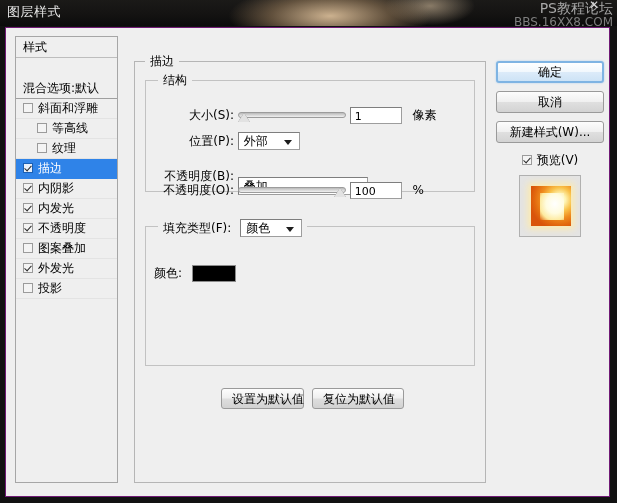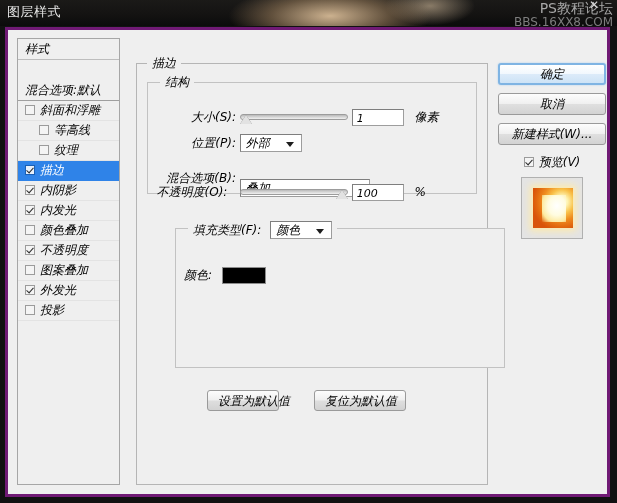--- a/index.html
+++ b/index.html
@@ -60,23 +60,22 @@
     font-size: 12px;
     font-weight: bold;
   }
 
   
   #dialog {
     position: absolute;
     left: 5px; top: 27px;
     width: 605px; height: 470px;
     background: #efefef;
-    border: 3px solid #701a75;
-    box-sizing: border-box;
-    font-style: italic;
+    border: 1px solid #701a75;
+    box-sizing: border-box;
   }
 
   
   #styles-panel {
     position: absolute;
     left: 9px; top: 8px;
     width: 103px; height: 447px;
     background: #efefef;
     border: 1px solid #a6a6a6;
     box-sizing: border-box;
@@ -154,21 +153,20 @@
   }
   #grp-struct-title { left: 12px; top: -7px; }
 
   #fill-box {
     position: absolute;
     left: 10px; top: 164px;
     width: 330px; height: 140px;
     border: 1px solid #c2c2c2;
     background: #efefef;
     box-sizing: border-box;
-    margin-left: 28px;
   }
   #grp-fill-wrap {
     position: absolute;
     left: 12px; top: -8px;
     background: #efefef;
     padding: 0 5px;
     white-space: nowrap;
     line-height: 16px;
   }
 
@@ -264,21 +262,21 @@
     line-height: 20px;
     padding: 0 10px;
     text-align: center;
     font-size: 12px;
     background: linear-gradient(180deg,#fdfdfd 0%, #efefef 48%, #dedede 52%, #d2d2d2 100%);
     border: 1px solid #9a9a9a;
     border-radius: 3px;
     box-sizing: border-box;
     white-space: nowrap;
   }
-  #btn-set-default { position: absolute; left: 70px; top: 326px; width: 72px; }
+  #btn-set-default { position: absolute; left: 86px; top: 326px; width: 83px; }
   #btn-reset-default { position: absolute; left: 177px; top: 326px; width: 92px; }
 
   
   #right-col {
     position: absolute;
     left: 490px; top: 33px;
     width: 108px;
   }
   .rbtn {
     display: block;
@@ -349,21 +347,20 @@
     <div id="styles-panel">
       <div class="list-head">样式</div>
       <div class="list-head second">混合选项:默认</div>
       <div id="fx-list">
           <div class="fx-row"><span class="cb"></span><span>斜面和浮雕</span></div>
           <div class="fx-row indent"><span class="cb"></span><span>等高线</span></div>
           <div class="fx-row indent"><span class="cb"></span><span>纹理</span></div>
           <div class="fx-row selected"><span class="cb on"></span><span>描边</span></div>
           <div class="fx-row"><span class="cb on"></span><span>内阴影</span></div>
           <div class="fx-row"><span class="cb on"></span><span>内发光</span></div>
-          <div class="fx-row"><span class="cb"></span><span>颜色叠加</span></div>
           <div class="fx-row"><span class="cb on"></span><span>不透明度</span></div>
           <div class="fx-row"><span class="cb"></span><span>图案叠加</span></div>
           <div class="fx-row"><span class="cb on"></span><span>外发光</span></div>
           <div class="fx-row"><span class="cb"></span><span>投影</span></div>
         </div>
     </div>
 
     <div id="main-panel">
       <div class="grp-title" id="grp-stroke-title">描边</div>
 
@@ -382,29 +379,29 @@
 
         <div class="field-row" style="left:0px; top:51px;">
           <span class="flabel" style="width:88px;">位置(P):</span>
           <span class="dropdown" style="width:62px;">
             <span class="dd-val">外部</span>
             <span class="arrow"></span>
           </span>
         </div>
 
         <div class="field-row" style="left:0px; top:76px;">
-          <span class="flabel" style="width:88px;">混合选项(B):</span>
+          <span class="flabel" style="width:88px;">不透明度(B):</span>
           <span class="dropdown" style="width:130px;margin-top:20px;">
             <span class="dd-val">叠加</span>
             <span class="arrow"></span>
           </span>
         </div>
 
         <div class="field-row" style="left:0px; top:101px;">
-          <span class="flabel" style="width:88px;text-align:center;">不透明度(O):</span>
+          <span class="flabel" style="width:88px;">不透明度(O):</span>
           <span class="slider" id="opacity-slider">
             <span class="track"></span>
             <span class="thumb" id="opacity-thumb" style="left: 96px;"></span>
           </span>
           <span class="numbox">100</span>
           <span style="margin-left:7px;">%</span>
         </div>
       </div>
 
       <div id="fill-box">

